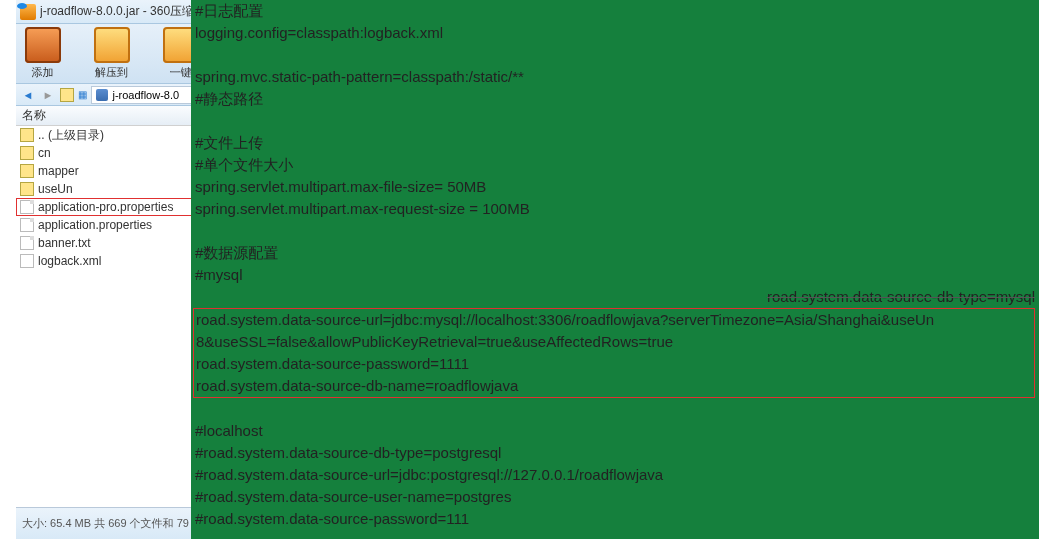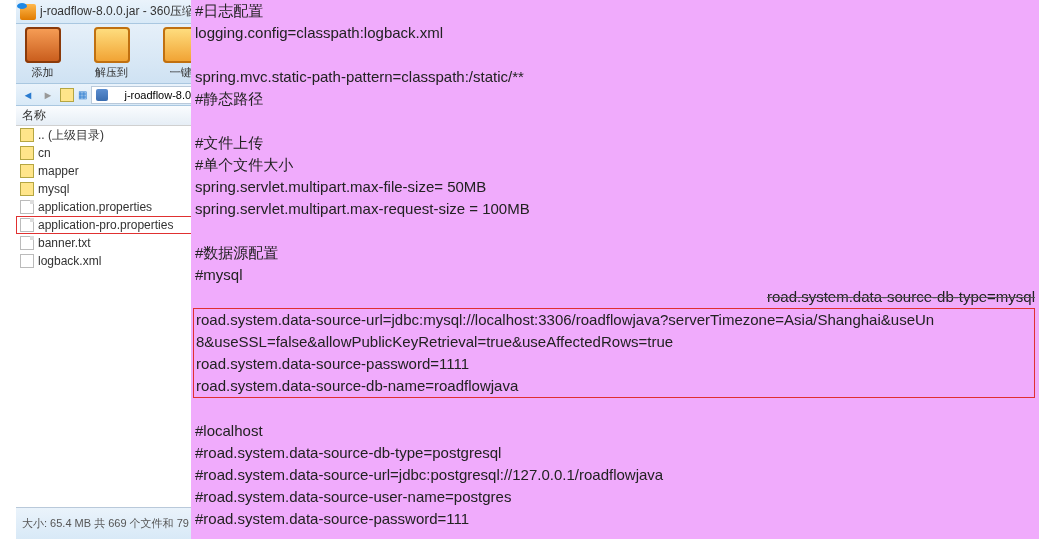--- a/index.html
+++ b/index.html
@@ -53,21 +53,21 @@
   background: linear-gradient(#eaf3fb,#d8e9f7);
   border-bottom: 1px solid #a9c7e0;
   display:flex; align-items:center; padding:0 4px; gap:4px;
 }
 .nav-icon { width:16px; height:16px; display:flex; align-items:center; justify-content:center; font-size:11px; }
 .nav-icon.back { color:#2a7bd0; }
 .nav-icon.fwd { color:#999; }
 .nav-icon.up { width:14px;height:14px;border:1px solid #b5a642;background:#ffe58a; }
 .nav-crumb {
   background:#fff; border:1px solid #b9c9da; height:18px;
-  flex:1; display:flex; align-items:center; padding:0 4px; font-size:11px;gap:12px;
+  flex:1; display:flex; align-items:center; padding:0 4px; font-size:11px;
 }
 .nav-crumb .jicon { width:12px;height:12px;background:linear-gradient(#5a8dd0,#3a6db0);border-radius:2px;margin-right:4px; }
 .col-header {
   height:20px; background:linear-gradient(#fafcfe,#e6eef6);
   border-bottom:1px solid #d0d0d0; display:flex; align-items:center;
   padding:1px 6px; font-size:12px; color:#333;
 }
 .filelist { background:#fff; }
 .file-row { height:18px; display:flex; align-items:center; padding:0 4px; font-size:12px; color:#333; cursor:pointer; }
 .file-row .ficon { width:14px; height:14px; margin-right:4px; flex-shrink:0; }
@@ -78,21 +78,21 @@
 .ficon.xml::before { content:''; position:absolute; left:1px; top:3px; width:10px; height:6px; background:#1e88e5; border-radius:50%; }
 .file-row.selected { outline:1px solid #e03030; outline-offset:-1px; }
 .statusbar {
   position:absolute; bottom:0; left:0; width:191px; height:32px;
   background:linear-gradient(#eaf3fb,#d8e9f7); border-top:1px solid #b9c9da;
   display:flex; align-items:center; padding:0 6px; font-size:11px; color:#555;
   white-space:nowrap; overflow:hidden;
 }
 .content {
   position:absolute; left:191px; top:0; right:0; bottom:0;
-  background:#f0abfc; padding:0 4px;
+  background:#15803d; padding:0 4px;
   font-family: "Microsoft YaHei", "Segoe UI", Arial, sans-serif;
   font-size:15px; line-height:22px; color:#222;
   white-space:nowrap; overflow:hidden;
 }
 .content .line { height:22px; }
 .strike { text-decoration: line-through; text-decoration-color:#555;text-align:right; }
 .redbox {
   border:1px solid #e03030;
   margin-left:-2px; padding-left:2px;
 }
@@ -138,29 +138,29 @@
     <div class="file-row">
         <span class="ficon folder"></span>
         <span>cn</span>
       </div>
     <div class="file-row">
         <span class="ficon folder"></span>
         <span>mapper</span>
       </div>
     <div class="file-row">
         <span class="ficon folder"></span>
-        <span>mysql</span>
-      </div>
-    <div class="file-row">
-        <span class="ficon file"></span>
-        <span>application.properties</span>
+        <span>useUn</span>
       </div>
     <div class="file-row selected">
         <span class="ficon file"></span>
         <span>application-pro.properties</span>
+      </div>
+    <div class="file-row">
+        <span class="ficon file"></span>
+        <span>application.properties</span>
       </div>
     <div class="file-row">
         <span class="ficon file"></span>
         <span>banner.txt</span>
       </div>
     <div class="file-row">
         <span class="ficon xml"></span>
         <span>logback.xml</span>
       </div>
   </div>

